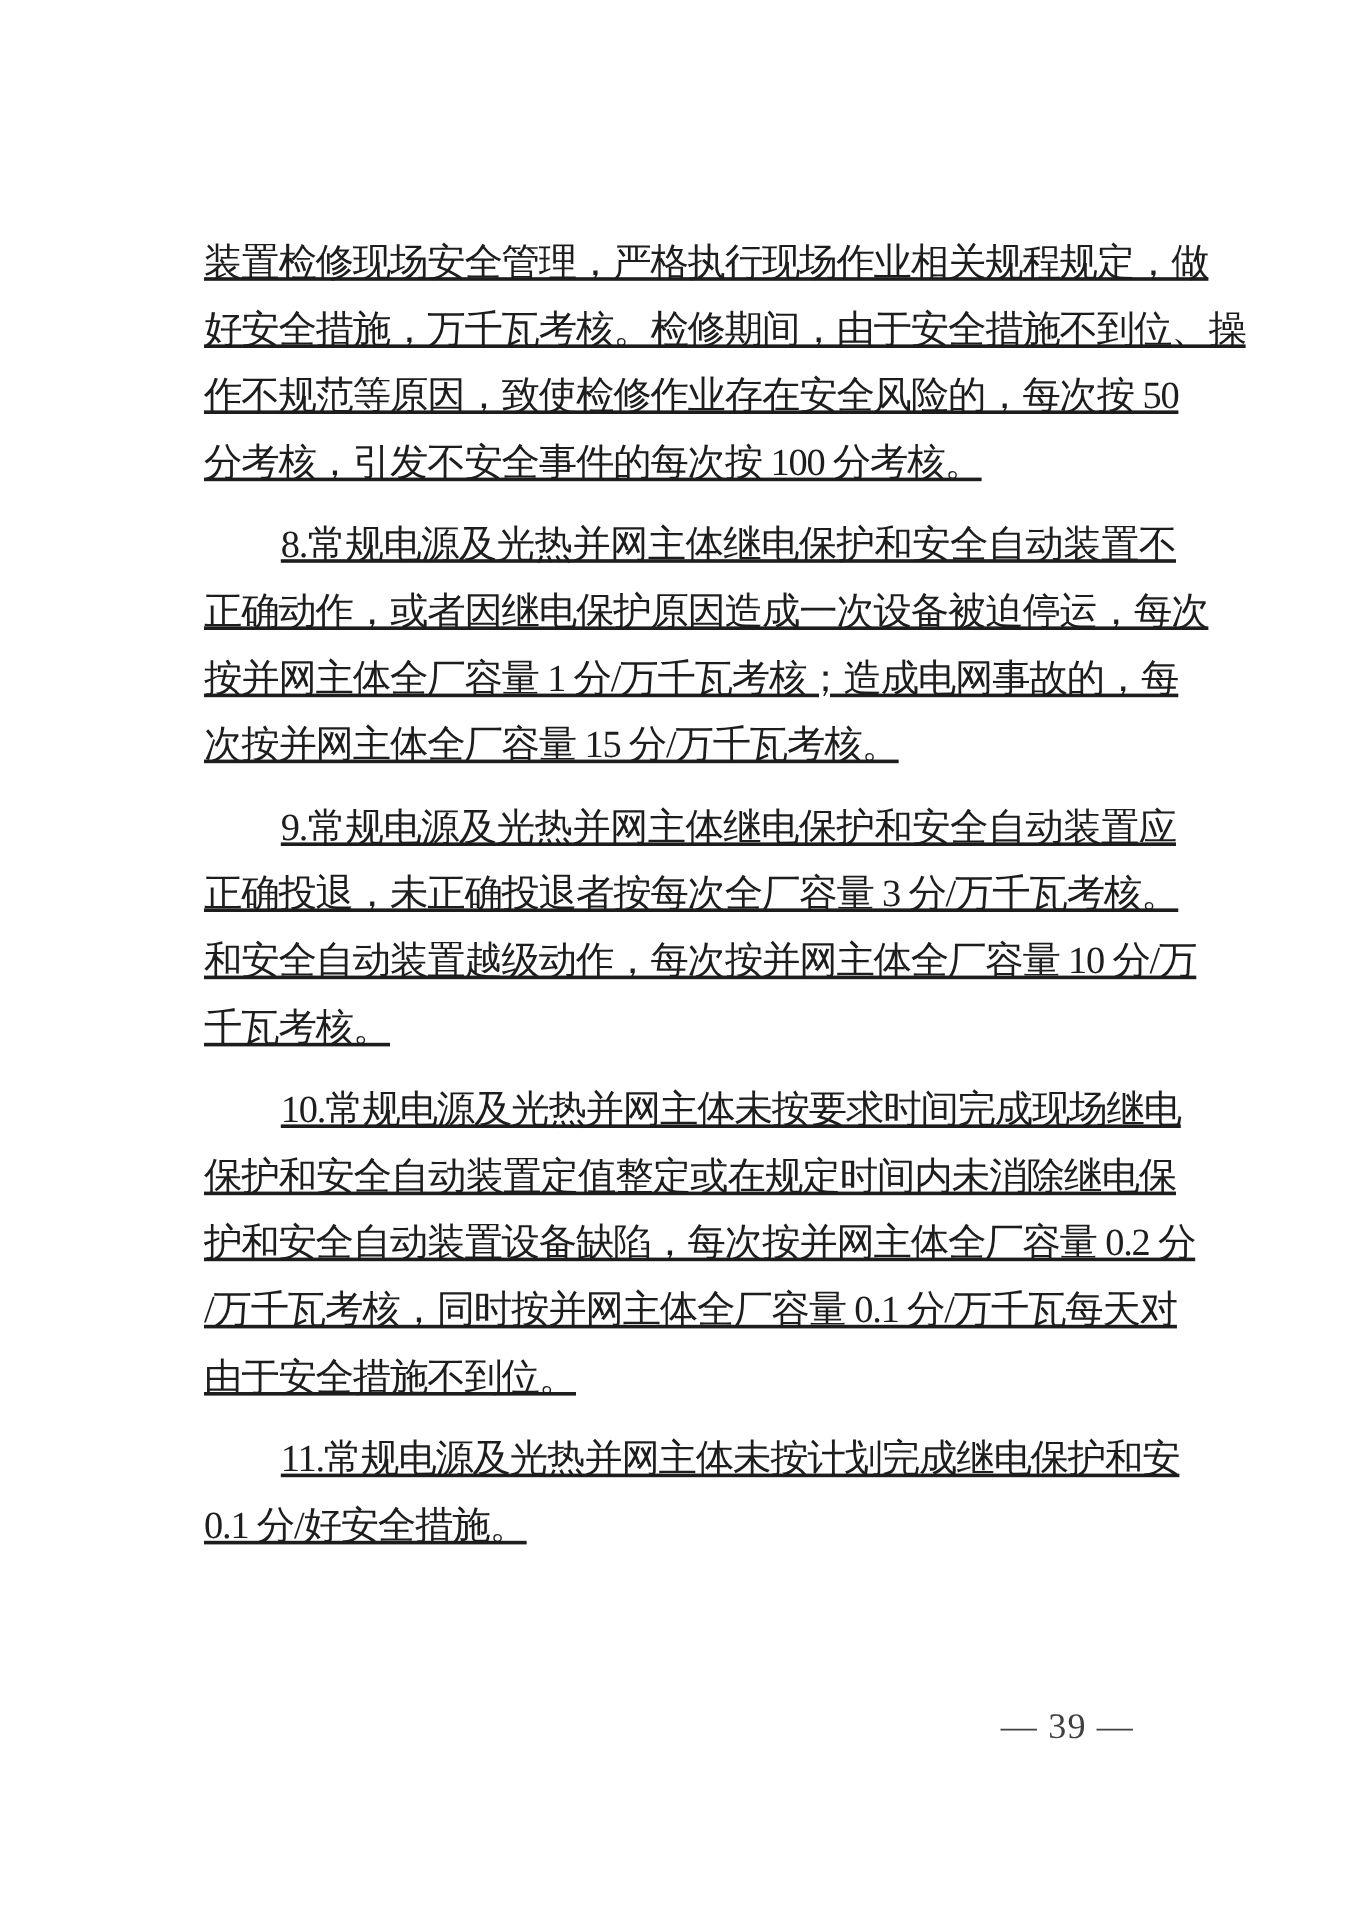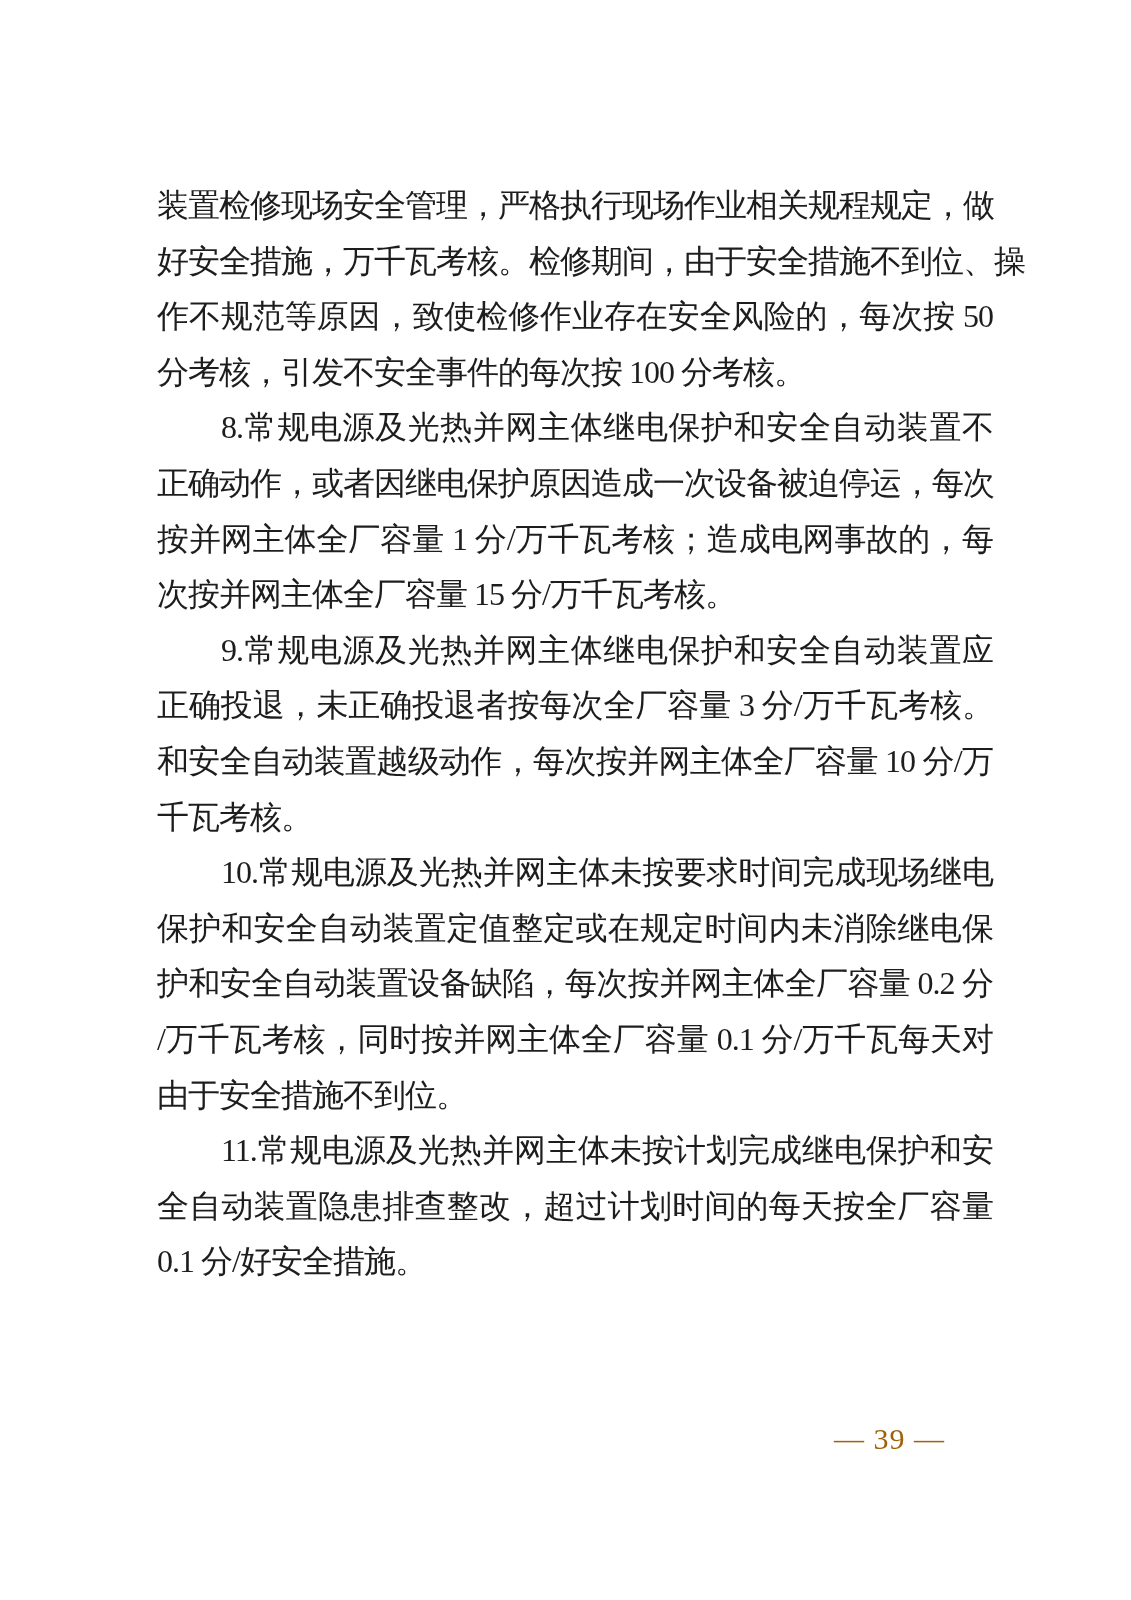--- a/index.html
+++ b/index.html
@@ -16,22 +16,23 @@
     font-family: "Liberation Serif", "DejaVu Serif", serif;
   }
   .content {
     position: absolute;
     left: 157px;
     top: 178px;
     width: 836px;
     color: #1d1d1d;
   }
   .para {
-    margin: 0;
+    margin: 13px;
     padding: 0;
+    text-decoration: underline;
   }
   .line {
     font-size: 32px;
     letter-spacing: -1px;
     line-height: 55.6px;
     height: 55.6px;
     white-space: nowrap;
     text-align: justify;
     text-align-last: justify;
     -moz-text-align-last: justify;
@@ -42,21 +43,21 @@
   .line.last {
     text-align-last: left;
     -moz-text-align-last: left;
   }
   .page-number {
     position: absolute;
     top: 1422px;
     right: 186px;
     font-size: 30px;
     letter-spacing: 1px;
-    color: #a16207;
+    color: #404040;
     white-space: nowrap;
   }
 </style>
 </head>
 <body>
 
 <div class="page">
   <div class="content">
 
     <div class="para">
@@ -83,21 +84,20 @@
     <div class="para">
       <div class="line indent">10.常规电源及光热并网主体未按要求时间完成现场继电</div>
       <div class="line">保护和安全自动装置定值整定或在规定时间内未消除继电保</div>
       <div class="line">护和安全自动装置设备缺陷，每次按并网主体全厂容量 0.2 分</div>
       <div class="line">/万千瓦考核，同时按并网主体全厂容量 0.1 分/万千瓦每天对</div>
       <div class="line last">由于安全措施不到位。</div>
     </div>
 
     <div class="para">
       <div class="line indent">11.常规电源及光热并网主体未按计划完成继电保护和安</div>
-      <div class="line">全自动装置隐患排查整改，超过计划时间的每天按全厂容量</div>
       <div class="line last">0.1 分/好安全措施。</div>
     </div>
 
 
   </div>
 
   <div class="page-number">— 39 —</div>
 </div>
 
 </body></html>

